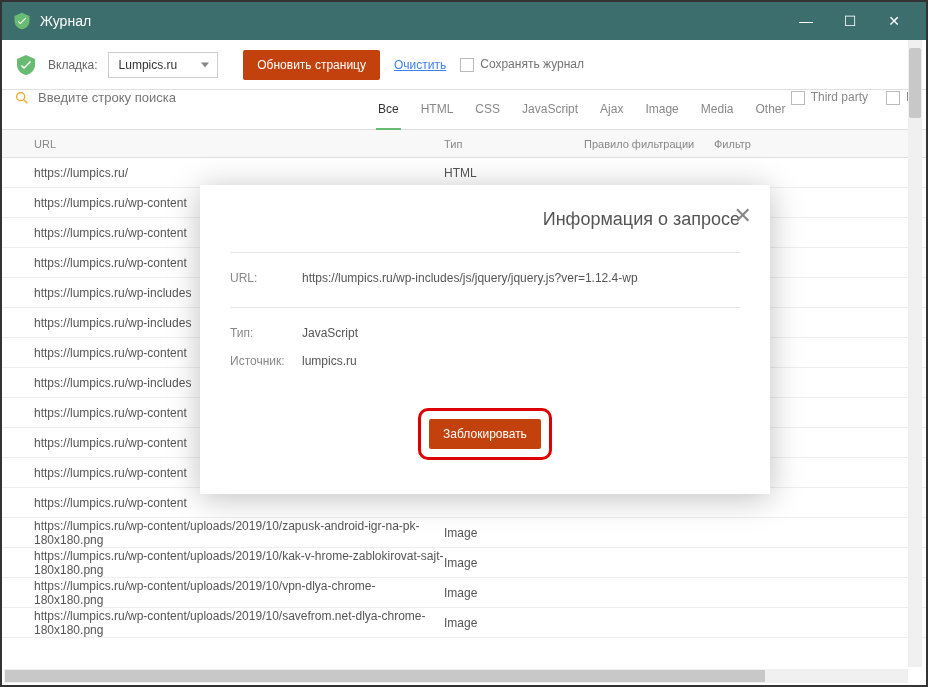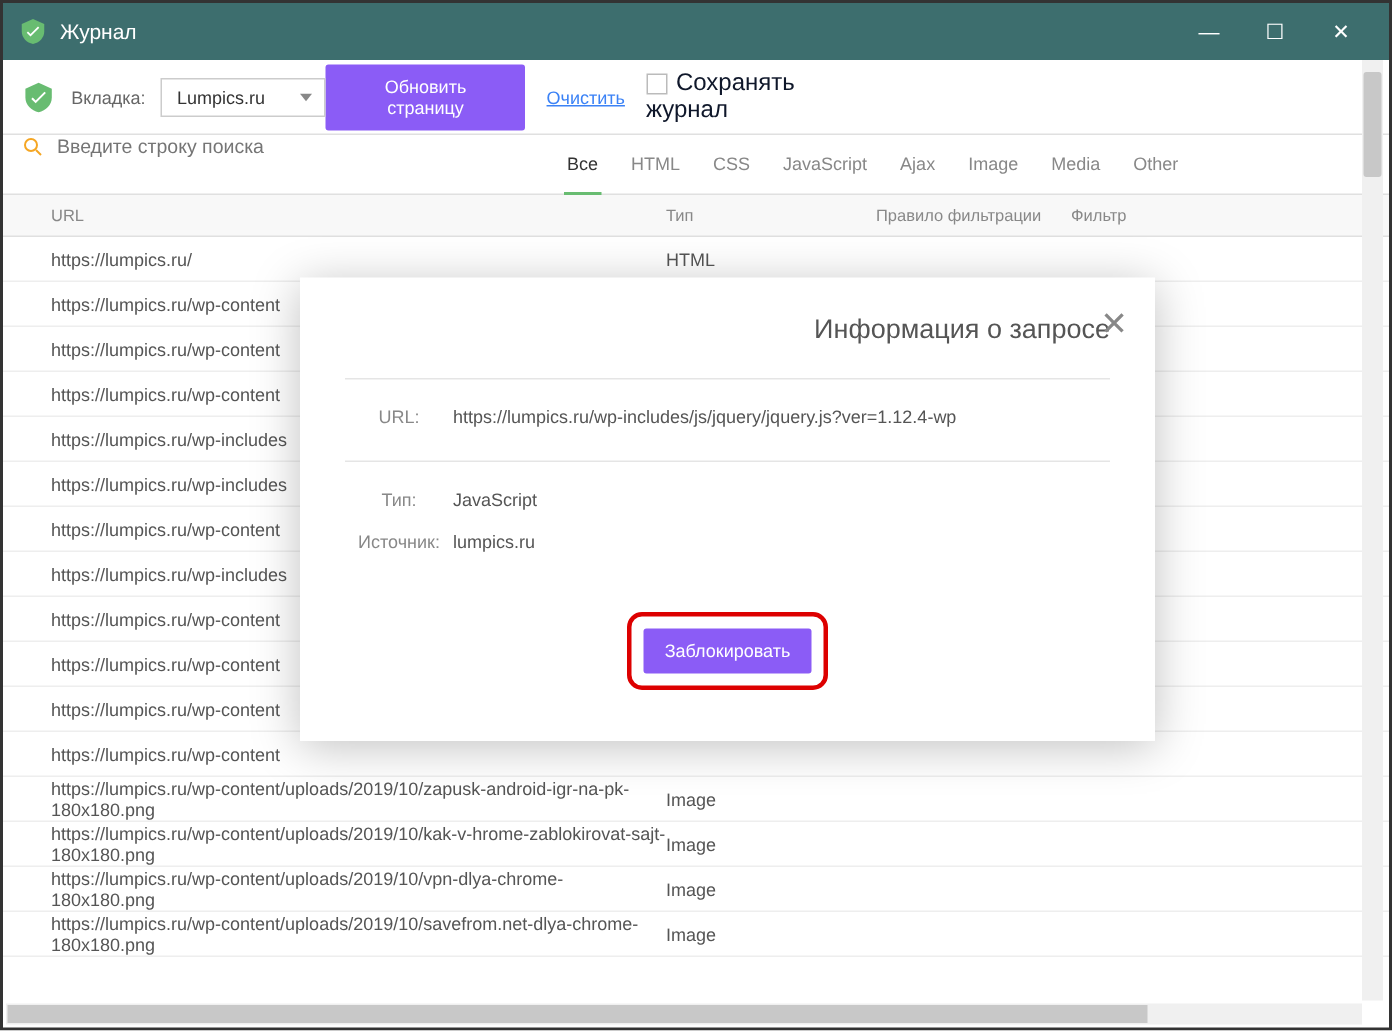--- a/index.html
+++ b/index.html
@@ -9,24 +9,24 @@
 .titlebar .shield { width: 20px; height: 20px; margin-right: 8px; }
 .titlebar .title { flex: 1; font-size: 14px; }
 .titlebar .winbtn { width: 44px; height: 38px; display: flex; align-items: center; justify-content: center; color: #fff; font-size: 14px; }
 .toolbar { height: 50px; background: #fff; border-bottom: 1px solid #e0e0e0; display: flex; align-items: center; padding: 0 12px; }
 .shield-green { width: 24px; height: 24px; margin-right: 10px; }
 .lbl-tab { color: #666; font-size: 12px; margin-right: 10px; }
 .dropdown { border: 1px solid #ccc; padding: 5px 26px 5px 10px; color: #333; font-size: 12px; position: relative; min-width: 110px; }
 .dropdown::after { content: ""; position: absolute; right: 8px; top: 50%; width: 0; height: 0; border-left: 4px solid transparent; border-right: 4px solid transparent; border-top: 5px solid #888; transform: translateY(-50%); }
 .toolbar-spacer { flex: 1; }
 .toolbar-right { display: flex; align-items: center; gap: 14px; margin-right: 330px; }
-.btn-green { background: #8b5cf6; color: #fff; border: none; padding: 8px 14px; font-size: 12px; border-radius: 2px; }
+.btn-green { background: #c2410c; color: #fff; border: none; padding: 8px 14px; font-size: 12px; border-radius: 2px; }
 .link-green { color: #3b82f6; text-decoration: underline; font-size: 12px; }
 .chk { width: 14px; height: 14px; border: 1px solid #bbb; display: inline-block; vertical-align: middle; margin-right: 6px; }
-.chk-label { color: #0f172a; font-size: 16px; }
+.chk-label { color: #737373; font-size: 12px; }
 .filterbar { height: 40px; background: #fff; border-bottom: 1px solid #e0e0e0; display: flex; align-items: flex-start; padding: 0 12px; }
 .search-icon { width: 16px; height: 16px; margin-right: 8px; color: #f5a623; }
 .search-input { border: none; outline: none; font-size: 13px; color: #999; flex: 0 0 330px; }
 .filter-tabs { display: flex; gap: 18px; margin-left: 8px; }
 .filter-tab { color: #888; font-size: 12px; padding: 12px 2px; }
 .filter-tab.active { color: #333; border-bottom: 2px solid #68bc71; }
 .filter-right { margin-left: auto; display: flex; align-items: center; gap: 18px; color: #888; font-size: 12px; }
 .table-head { background: #f8f8f8; color: #888; font-size: 11px; height: 28px; display: flex; align-items: center; padding: 0 12px; border-bottom: 1px solid #e0e0e0; }
 .col-url { flex: 0 0 430px; padding-left: 20px; }
 .col-type { flex: 0 0 140px; }
@@ -34,21 +34,21 @@
 .col-filter { flex: 1; }
 .table-body { overflow: hidden; }
 .row { height: 30px; display: flex; align-items: center; padding: 0 12px; border-bottom: 1px solid #eee; color: #555; font-size: 12px; }
 .scrollbar { position: absolute; right: 6px; top: 40px; bottom: 20px; width: 14px; background: #f0f0f0; }
 .scrollbar-thumb { position: absolute; top: 8px; width: 12px; left: 1px; height: 70px; background: #c8c8c8; border-radius: 2px; }
 .modal { position: absolute; left: 200px; top: 185px; width: 570px; background: #fff; box-shadow: 0 4px 30px rgba(0,0,0,0.25); padding: 24px 30px 34px; }
 .modal-title { text-align: right; font-size: 18px; color: #555; font-weight: normal; }
 .modal-close { position: absolute; right: 18px; top: 18px; color: #888; font-size: 22px; }
 .modal-divider { border: none; border-top: 1px solid #e5e5e5; margin: 22px 0 18px; }
 .modal-row { display: flex; margin-bottom: 14px; font-size: 12px; color: #666; }
-.modal-row .k { flex: 0 0 72px; color: #888; text-align: center; }
+.modal-row .k { flex: 0 0 72px; color: #888; }
 .modal-row .v { flex: 1; color: #555; word-break: break-all; }
 .modal-buttons { display: flex; justify-content: center; gap: 10px; margin-top: 40px; padding: 8px; border: 3px solid #d00; border-radius: 10px; width: fit-content; margin-left: auto; margin-right: auto; }
 .hscroll { position: absolute; left: 4px; right: 20px; bottom: 4px; height: 14px; background: #f0f0f0; }
 .hscroll-thumb { position: absolute; left: 1px; top: 1px; height: 12px; width: 760px; background: #c8c8c8; }
 </style>
 </head>
 <body>
 
 <div class="window">
   <div class="titlebar">
@@ -86,20 +86,24 @@
     <div class="filter-tabs">
       <div class="filter-tab active">Все</div>
       <div class="filter-tab">HTML</div>
       <div class="filter-tab">CSS</div>
       <div class="filter-tab">JavaScript</div>
       <div class="filter-tab">Ajax</div>
       <div class="filter-tab">Image</div>
       <div class="filter-tab">Media</div>
       <div class="filter-tab">Other</div>
     </div>
+    <div class="filter-right">
+      <span><span class="chk"></span><span>Third party</span></span>
+      <span><span class="chk"></span><span>B</span></span>
+    </div>
   </div>
 
   <div class="table-head">
     <div class="col-url">URL</div>
     <div class="col-type">Тип</div>
     <div class="col-rule">Правило фильтрации</div>
     <div class="col-filter">Фильтр</div>
   </div>
 
   <div class="table-body" id="tbody">

